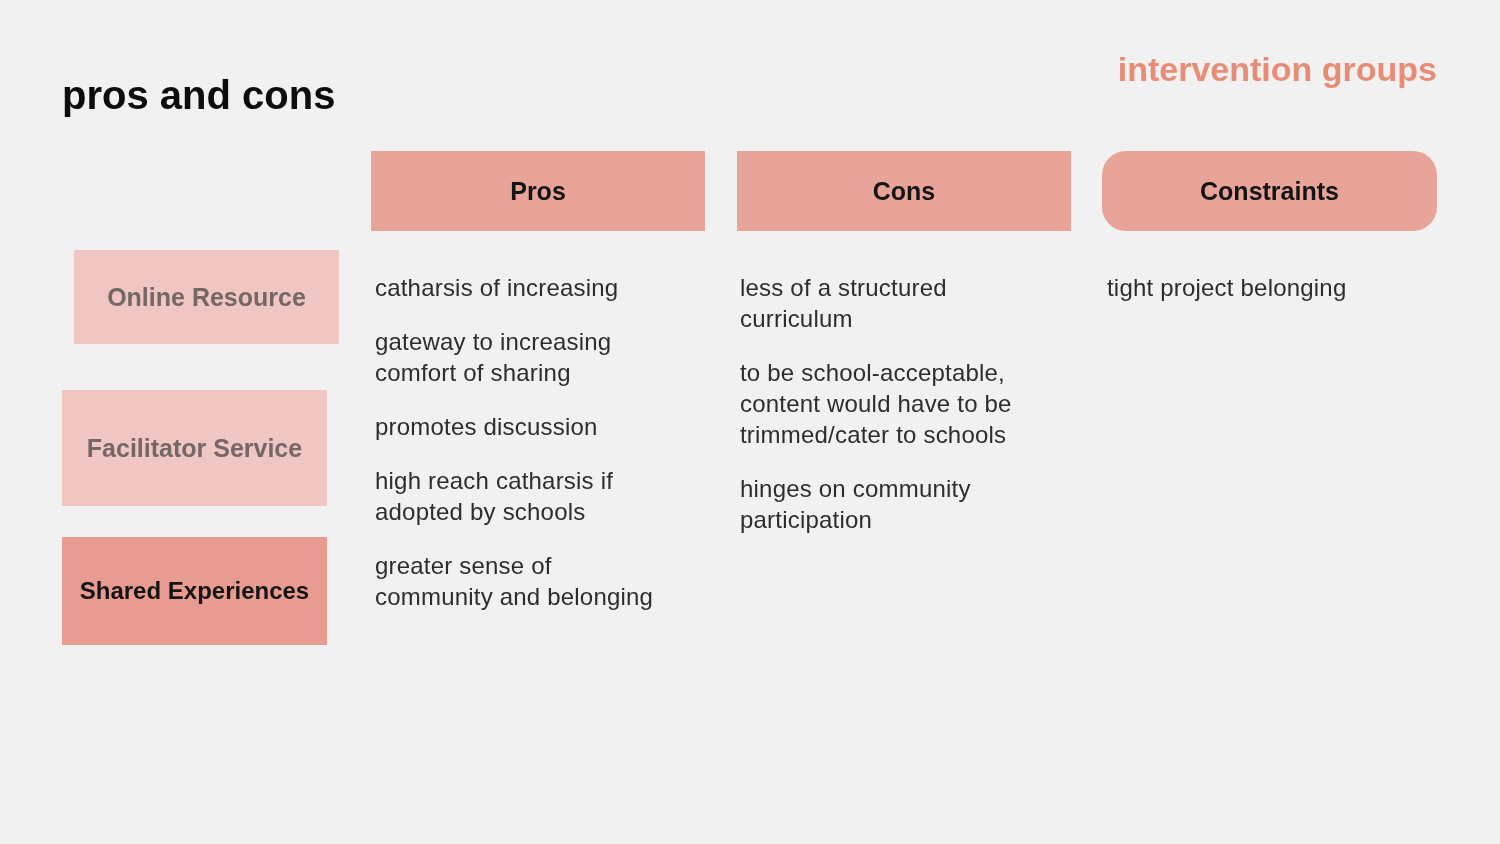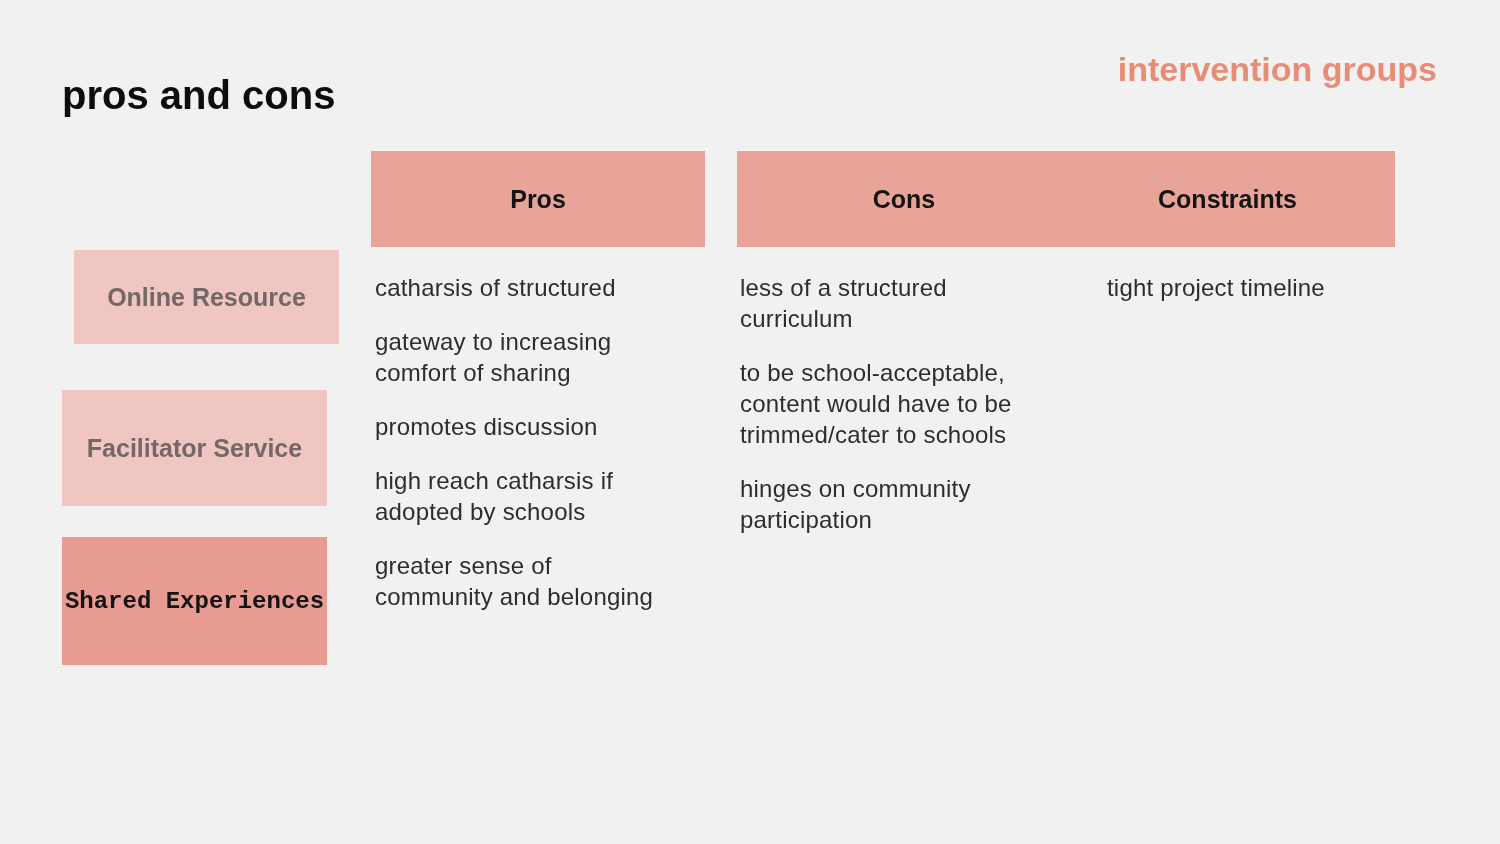--- a/index.html
+++ b/index.html
@@ -29,49 +29,48 @@
   .tagline {
     position: absolute;
     right: 63px; top: 50px;
     font-size: 34px;
     font-weight: 700;
     color: var(--accent_text, #E88C76);
     margin-left: 20px;
   }
   .header-box {
     position: absolute;
-    top: 151px; height: 96px;
+    top: 151px; height: 80px;
     display: flex; align-items: center; justify-content: center;
     background: var(--header_fill, #E9A49A);
     color: var(--header_text, #141414);
     font-size: 25px;
     font-weight: 700;
   }
   .col-pros        { left: 371px;  width: 334px; }
   .col-cons        { left: 737px;  width: 334px; }
-  .col-constraints { left: 1060px; width: 335px; }
+  .col-constraints { left: 1102px; width: 335px; border-radius: 24px; }
 
   .row-box {
     position: absolute;
     left: 62px; width: 265px;
     display: flex; align-items: center; justify-content: center;
     text-align: center;
     background: var(--row_fill_light, #EFC6C2);
     color: var(--row_text_light, #756767);
     font-size: 25px;
     font-weight: 700;
   }
   .row-1 { top: 250px; height: 94px; margin-left: 12px; }
   .row-2 { top: 390px; height: 116px; }
   .row-3 {
-    top: 537px; height: 128px;
+    top: 537px; height: 108px;
     background: var(--row_fill_emphasis, #E89B90);
     color: var(--emphasis_text, #141414);
     font-size: 24px;
-    font-family: Liberation Mono, monospace;
   }
   .col-list {
     position: absolute;
     top: 272px;
     color: var(--body_text, #2D2D2D);
     font-size: 24px;
     line-height: 31px;
     letter-spacing: 0.2px;
   }
   .list-pros        { left: 375px;  width: 330px; }
@@ -105,37 +104,37 @@
     <span>Online Resource</span>
   </div>
   <div class="row-box row-2">
     <span>Facilitator Service</span>
   </div>
   <div class="row-box row-3">
     <span>Shared Experiences</span>
   </div>
 
   <div class="col-list list-pros">
-    <p>catharsis of structured</p>
+    <p>catharsis of increasing</p>
     <p>gateway to increasing
 comfort of sharing</p>
     <p>promotes discussion</p>
     <p>high reach catharsis if
 adopted by schools</p>
     <p>greater sense of
 community and belonging</p>
   </div>
 
   <div class="col-list list-cons">
     <p>less of a structured
 curriculum</p>
     <p>to be school-acceptable,
 content would have to be
 trimmed/cater to schools</p>
     <p>hinges on community
 participation</p>
   </div>
 
   <div class="col-list list-constraints">
-    <p>tight project timeline</p>
+    <p>tight project belonging</p>
   </div>
 
 </div>
 
 </body></html>

